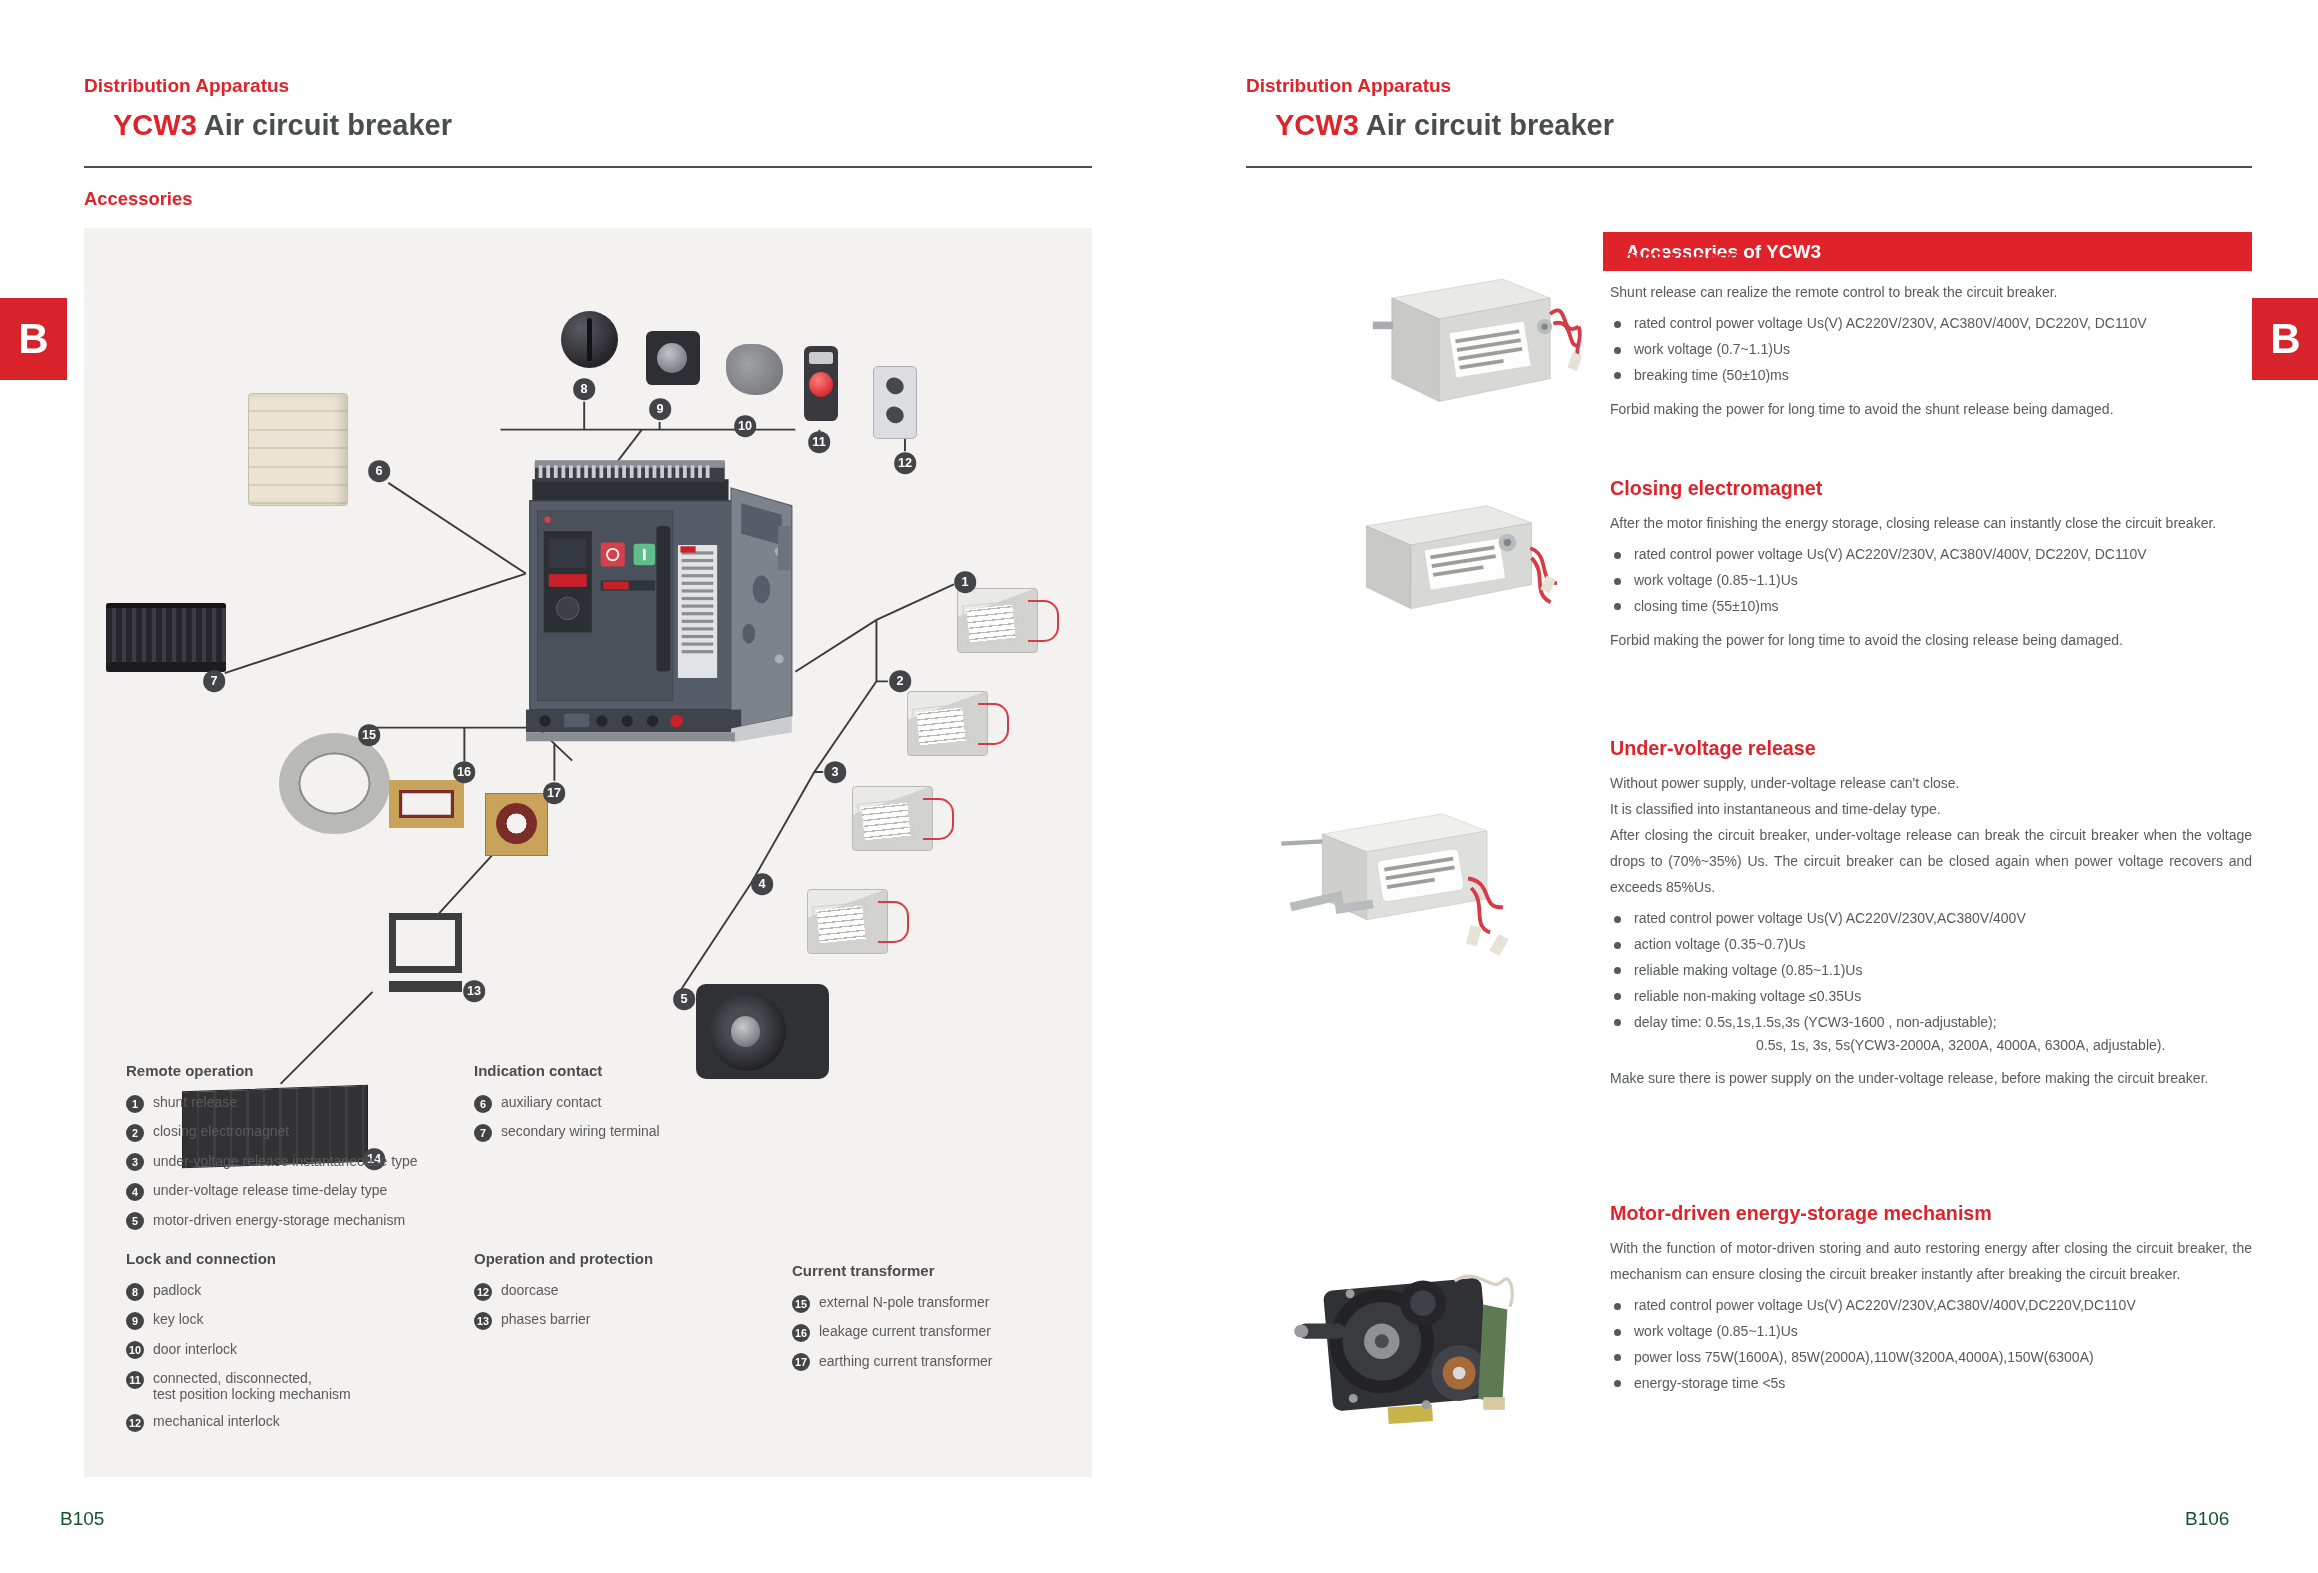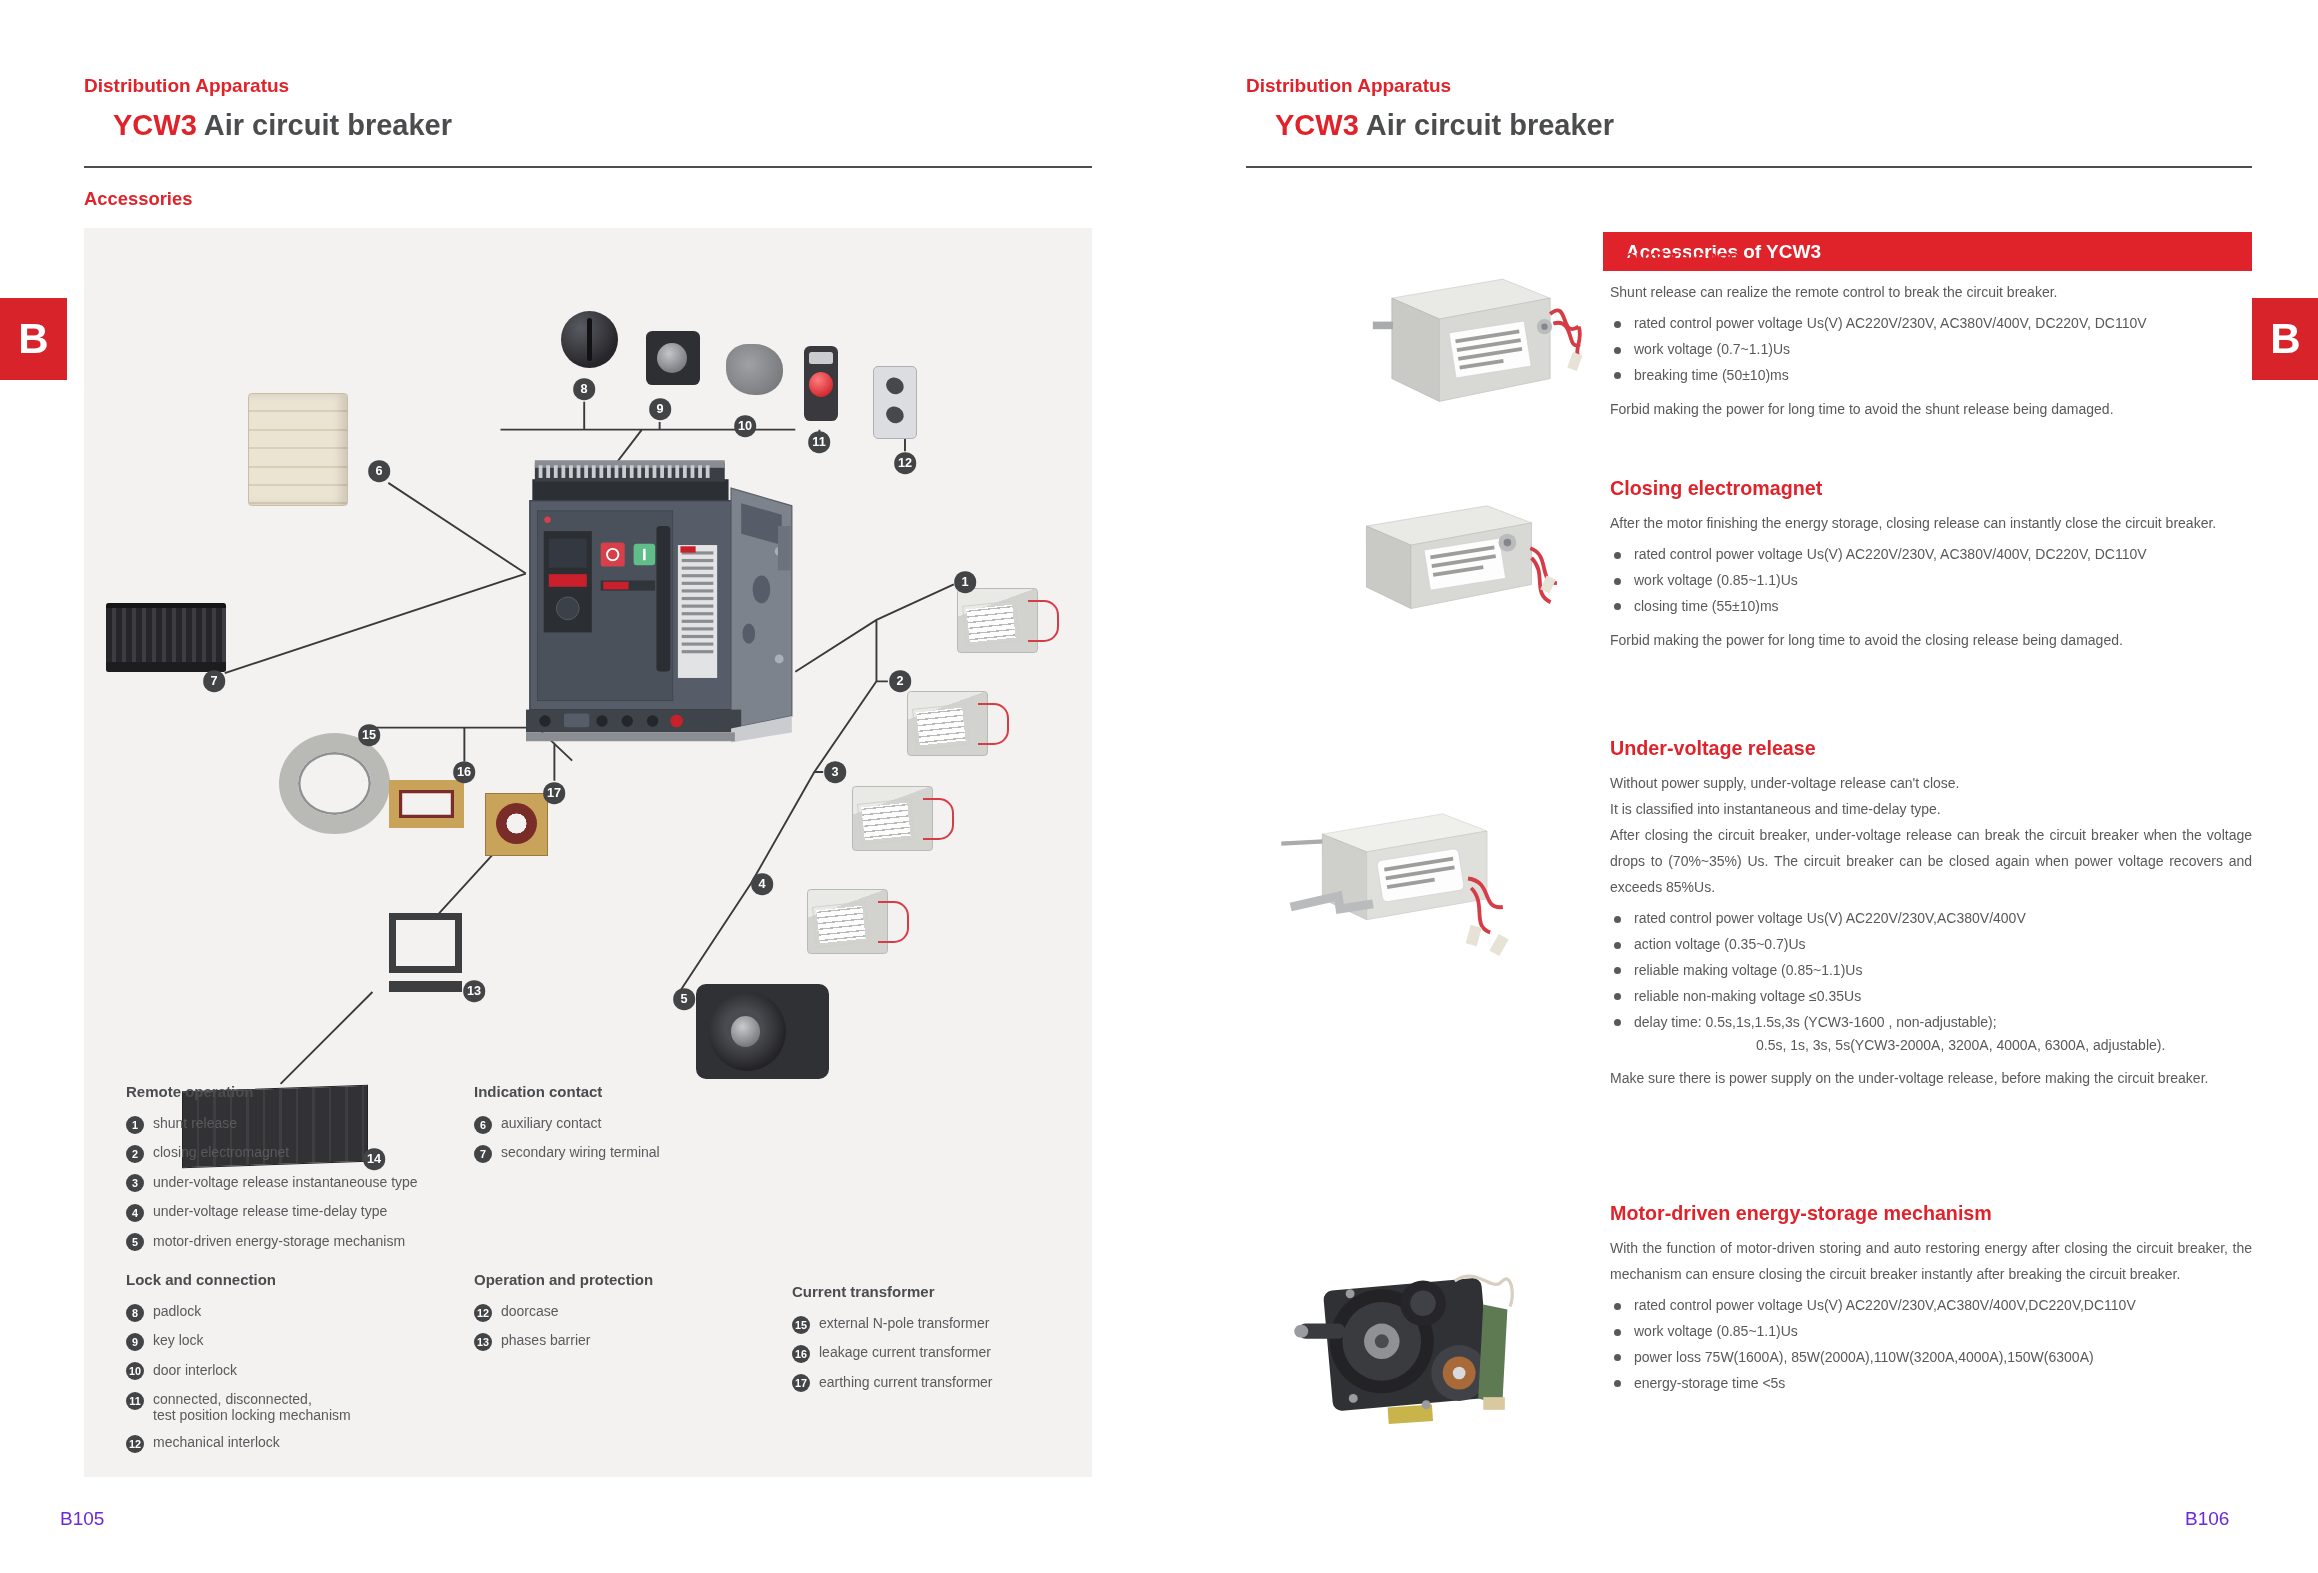--- a/index.html
+++ b/index.html
@@ -5,31 +5,31 @@
   html,body{margin:0;padding:0;background:#fff;}
   .sheet{position:relative;width:2319px;height:1573px;background:#ffffff;overflow:hidden;
          font-family:"Liberation Sans",sans-serif;color:#595a5c;}
   .abs{position:absolute;}
   
   .eyebrow{font-size:19px;font-weight:bold;color:#e0232b;}
   .pagetitle{font-size:29px;font-weight:bold;color:#4b4c4e;}
   .pagetitle .brand{color:#e0232b;margin-left:29px;}
   .rule{height:1.9px;background:#4d4e50;}
   .acc-head{font-size:18.4px;font-weight:bold;color:#e0232b;}
-  .pagenum{font-size:19px;color:#6d28d9;}
+  .pagenum{font-size:19px;color:#14532d;}
   .btab{width:67px;height:82px;background:#d8232a;color:#fff;font-size:42px;font-weight:bold;
         display:flex;align-items:center;justify-content:center;}
   
   .panel{left:84px;top:228px;width:1008px;height:1249px;background:#f4f1f1;}
   .comp{position:absolute;}
   .callout{position:absolute;width:21.6px;height:21.6px;border-radius:50%;background:#434446;color:#fff;
            font-size:12.7px;font-weight:bold;display:flex;align-items:center;justify-content:center;
            transform:translate(-50%,-50%);}
   
-  .legend-group{position:absolute;width:330px;margin-top:21px;}
+  .legend-group{position:absolute;width:330px;}
   .legend-group h4{margin:0 0 15px 0;font-size:15px;font-weight:bold;color:#4b4c4e;}
   .legend-item{display:flex;gap:9px;margin-bottom:10.8px;font-size:14px;color:#595a5c;align-items:flex-start;}
   .legend-item .badge{flex:0 0 18px;width:18px;height:18px;border-radius:50%;background:#434446;color:#fff;
         font-size:10.8px;font-weight:bold;display:flex;align-items:center;justify-content:center;margin-top:0.6px;}
   .legend-item .lbl .l2{display:block;}
   
   .c-ivory{background:repeating-linear-gradient(#ece4d2 0 16.5px,#d9cfb8 16.5px 18.4px);border:1.3px solid #c8bda6;border-radius:3.8px;box-shadow:inset -6.3px 0 9px rgba(0,0,0,.12);}
   .c-strip{background:repeating-linear-gradient(90deg,#26262a 0 6.3px,#3c3c42 6.3px 10px);border-bottom:10px solid #1d1d20;border-top:5px solid #151517;border-radius:2.5px;}
   .c-knob{border-radius:50%;background:radial-gradient(circle at 35% 30%,#5a5a63,#26262a 70%);}
   .c-knob::after{content:"";position:absolute;left:46%;top:12%;width:8%;height:76%;background:#121214;border-radius:2.5px;}

